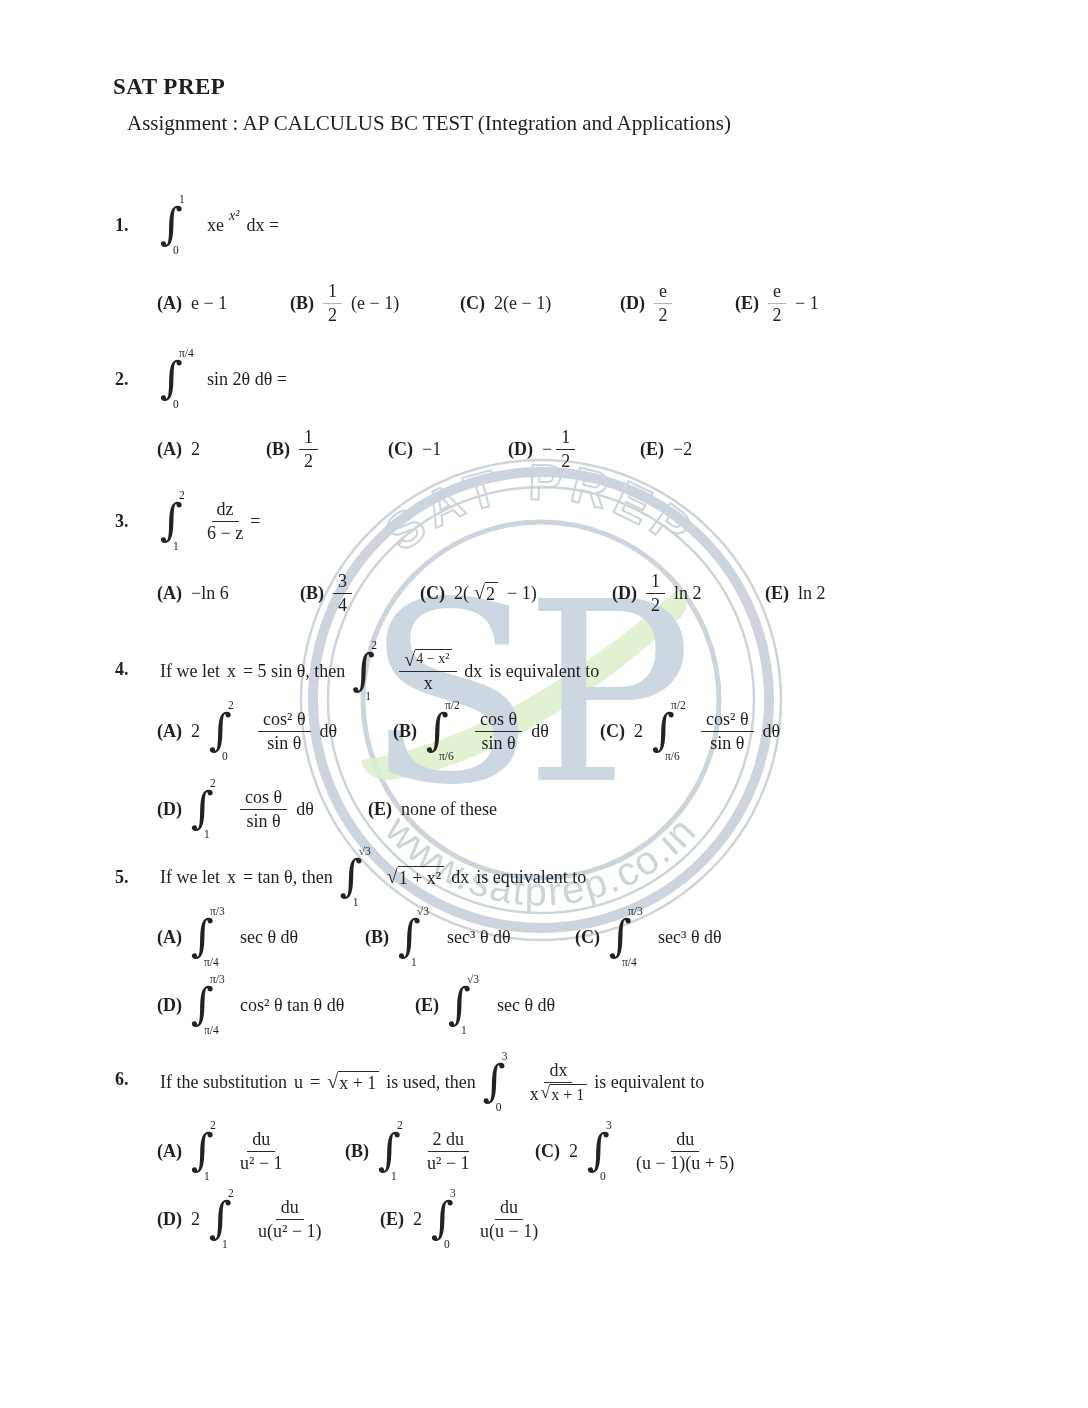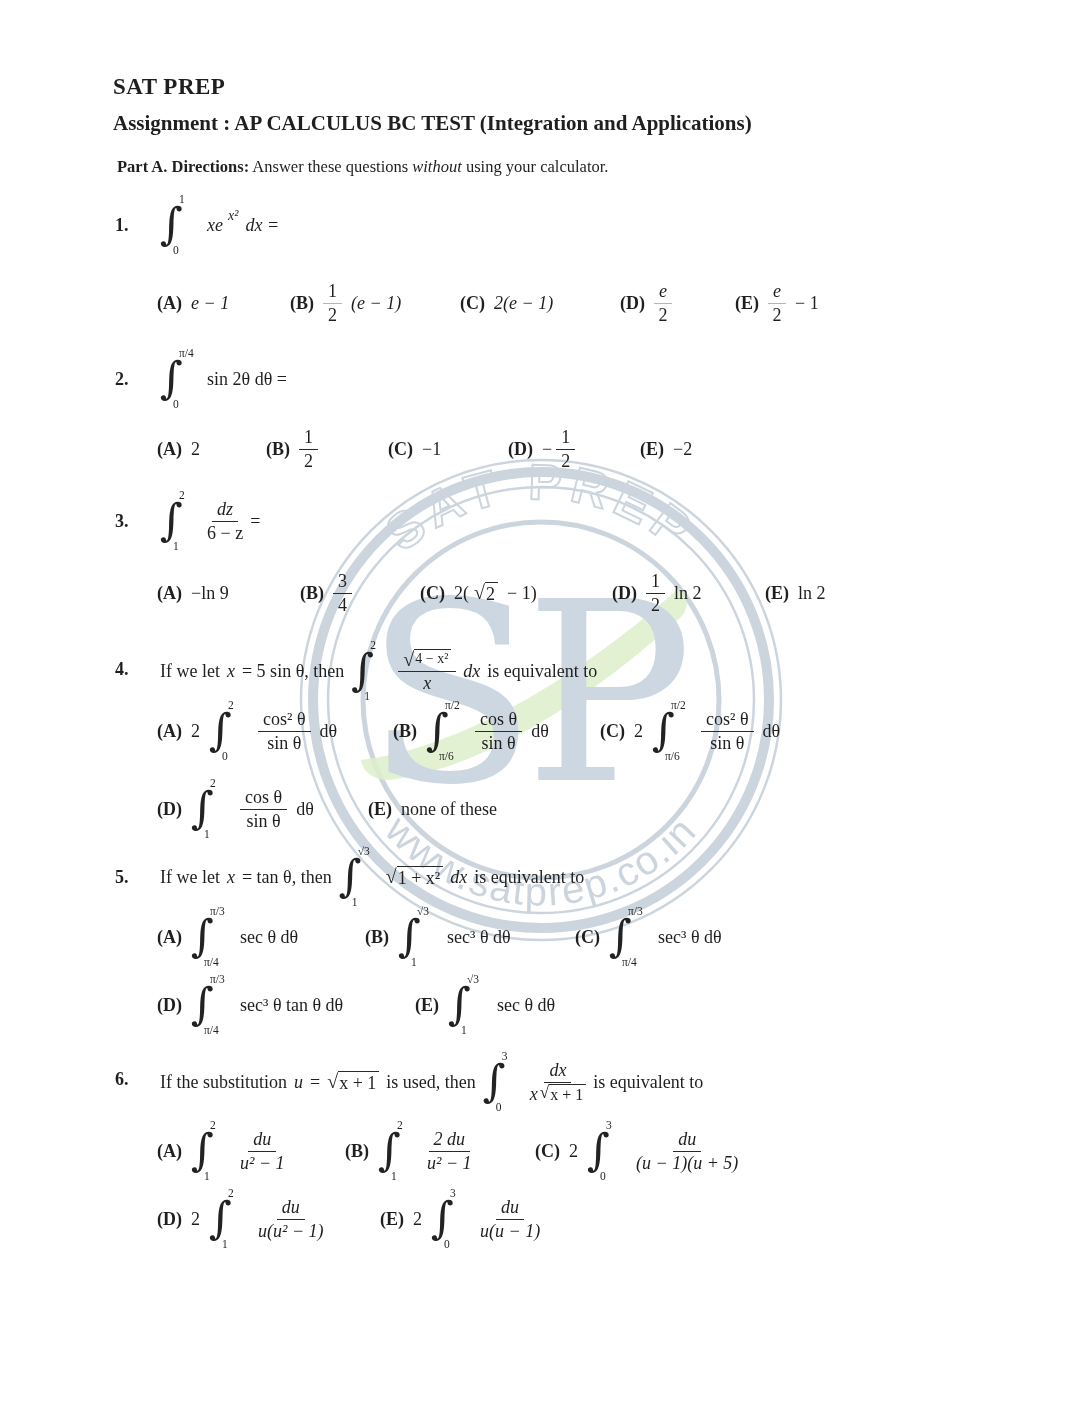--- a/index.html
+++ b/index.html
@@ -3,30 +3,30 @@
 <meta charset="utf-8">
 <style>
   html,body{margin:0;padding:0;background:#ffffff;}
   .page{position:relative;width:1088px;height:1408px;background:#ffffff;overflow:hidden;
         font-family:"Liberation Serif",serif;color:#1f1f1f;}
   
   .wm{position:absolute;left:291px;top:450px;width:500px;height:520px;z-index:0;}
   
   .content{position:absolute;inset:0;z-index:1;}
   .title{position:absolute;left:113px;top:74px;font-size:23px;font-weight:bold;letter-spacing:.5px;}
-  .assignment{position:absolute;left:113px;top:111px;font-size:21px;font-weight:bold;}
+  .assignment{position:absolute;left:127px;top:111px;font-size:21px;}
   .parta{position:absolute;left:117px;top:157px;font-size:16.5px;}
   .parta b{font-weight:bold;}
   .parta i{font-style:italic;}
   .q{position:absolute;left:0;width:1088px;}
   .qnum{position:absolute;left:115px;top:19px;font-size:18px;font-weight:bold;}
   .stem{position:absolute;left:160px;top:0;display:flex;align-items:center;gap:7px;font-size:18px;height:58px;white-space:nowrap;}
   .choice{position:absolute;display:flex;align-items:center;gap:9px;font-size:18px;height:58px;white-space:nowrap;}
   .lbl{font-weight:bold;}
-  .it{font-style:italic;}
+  .it{}
   .sup{font-size:14px;font-style:italic;transform:translateY(-9px);margin-left:-2px;}
   
   .int{position:relative;display:inline-block;width:40px;height:56px;flex:none;}
   .int .g{position:absolute;left:0;top:50%;transform:translateY(-52%);font-size:44px;
           font-family:"DejaVu Serif",serif;font-weight:400;color:#222;}
   .int .hi{position:absolute;top:-4px;left:19px;font-size:11.5px;white-space:nowrap;}
   .int .lo{position:absolute;bottom:-3px;left:13px;font-size:11.5px;white-space:nowrap;}
   
   .frac{display:inline-flex;flex-direction:column;align-items:center;line-height:1.12;
         font-size:18px;text-align:center;vertical-align:middle;}
@@ -59,21 +59,20 @@
     <text x="232" y="330" text-anchor="middle" font-family="DejaVu Serif, serif" font-size="250" letter-spacing="-12" fill="#cdd7e1">SP</text>
     <text font-family="Liberation Sans, sans-serif" font-size="40" letter-spacing="2" fill="#ccd5de">
       <textPath href="#arcBottom" startOffset="50%" text-anchor="middle">www.satprep.co.in</textPath>
     </text>
   </svg>
 
   <div class="content">
 
     <div class="title">SAT PREP</div>
     <div class="assignment">Assignment : AP CALCULUS BC TEST (Integration and Applications)</div>
-    <div class="parta"><b>Part A. Directions:</b><span> Answer these questions </span><i>without</i><span> using your calculator.</span></div>
 
     <div class="q" style="top:196px;height:150px;">
       <span class="qnum">1.</span>
       <div class="stem">
         <span class="int">
             <span class="g">∫</span>
             <span class="hi">1</span>
             <span class="lo">0</span>
           </span>
         <span class="it">xe</span>
@@ -161,21 +160,21 @@
             <span class="lo">1</span>
           </span>
         <span class="frac">
             <span class="num it">dz</span>
             <span class="den">6 − z</span>
           </span>
         <span>=</span>
       </div>
       <div class="choice" style="left:157px;top:72px;">
         <span class="lbl">(A)</span>
-        <span>−ln 9</span>
+        <span>−ln 6</span>
       </div>
       <div class="choice" style="left:300px;top:72px;">
         <span class="lbl">(B)</span>
         <span class="frac">
             <span class="num">3</span>
             <span class="den">4</span>
           </span>
       </div>
       <div class="choice" style="left:420px;top:72px;">
         <span class="lbl">(C)</span>
@@ -328,21 +327,21 @@
           </span>
         <span>sec³ θ dθ</span>
       </div>
       <div class="choice" style="left:157px;top:128px;">
         <span class="lbl">(D)</span>
         <span class="int">
             <span class="g">∫</span>
             <span class="hi">π/3</span>
             <span class="lo">π/4</span>
           </span>
-        <span>sec³ θ tan θ dθ</span>
+        <span>cos² θ tan θ dθ</span>
       </div>
       <div class="choice" style="left:415px;top:128px;">
         <span class="lbl">(E)</span>
         <span class="int">
             <span class="g">∫</span>
             <span class="hi">√3</span>
             <span class="lo">1</span>
           </span>
         <span>sec θ dθ</span>
       </div>

